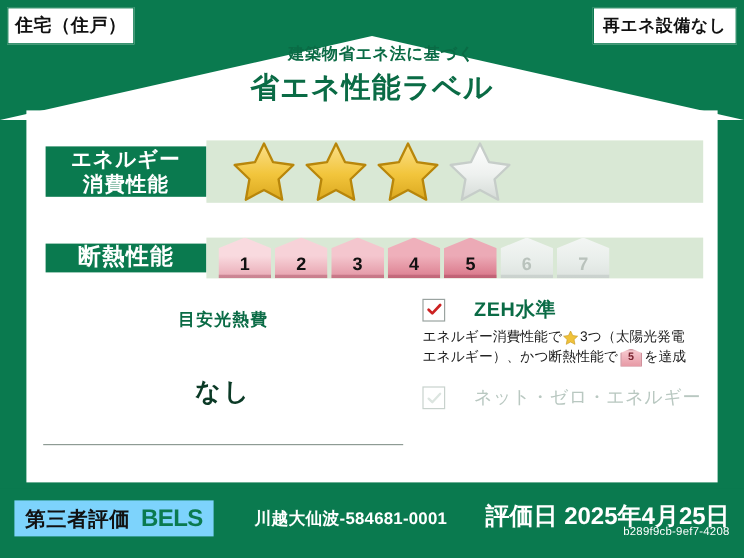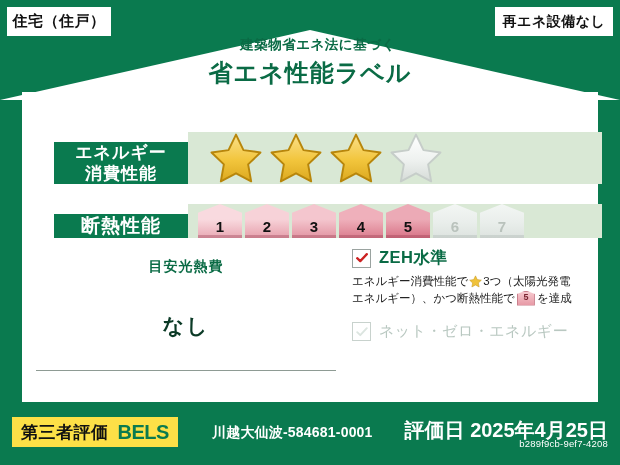--- a/index.html
+++ b/index.html
@@ -32,21 +32,21 @@
   .hdr-sub{font-size:13.5px;font-weight:bold;letter-spacing:.5px;padding-left:16px;}
   .hdr-main{font-size:24px;font-weight:bold;letter-spacing:1px;margin-top:3px;}
 
   
   .body-panel{
     position:absolute;left:22px;top:92px;width:576px;height:310px;
     background:#ffffff;box-sizing:border-box;
   }
 
   
-  .perf-row{position:absolute;left:32px;display:flex;align-items:flex-end;}
+  .perf-row{position:absolute;left:16px;display:flex;align-items:center;}
   .row-energy{top:10px;width:548px;height:82px;}
   .row-insul{top:100px;width:548px;height:46px;}
 
   .perf-label{
     background:#0a7a4f;color:#ffffff;font-weight:bold;
     display:flex;flex-direction:column;align-items:center;justify-content:center;
     text-align:center;line-height:1.25;letter-spacing:1px;flex:0 0 134px;
   }
   .row-energy .perf-label{font-size:17px;}
   .row-insul .perf-label{font-size:19px;}
@@ -78,21 +78,21 @@
   .cost-head .rule{flex:1;height:1px;background:#8e9b94;}
   .cost-title{white-space:nowrap;letter-spacing:1px;}
   .cost-value{
     text-align:center;color:#0b3a26;font-size:21px;font-weight:bold;
     margin-top:28px;letter-spacing:2px;
   }
   .cost-foot{height:1px;background:#8e9b94;margin-top:30px;}
 
   
   .zeh-block{position:absolute;left:330px;top:155px;width:236px;}
-  .zeh-line{display:flex;align-items:center;gap:8px;}
+  .zeh-line{display:flex;align-items:center;gap:24px;}
   .cbox{
     width:17px;height:17px;border:1.5px solid #9aa3a0;background:#fff;
     display:flex;align-items:center;justify-content:center;flex:0 0 auto;
   }
   .cbox.checked svg{display:block;}
   .cbox.faint{border-color:#c8d2cd;}
   .zeh-title{font-size:16.5px;font-weight:bold;color:#0a6b45;letter-spacing:.5px;}
   .zeh-desc{
     font-size:11.5px;color:#1a1a1a;line-height:1.45;margin-top:4px;
     display:flex;flex-wrap:wrap;align-items:center;
@@ -104,21 +104,21 @@
     background:linear-gradient(#f6c8ce,#e79aa6);
     border:1px solid #c97f8c;margin:0 2px;vertical-align:-2px;
     clip-path:polygon(0% 24%, 50% 0%, 100% 24%, 100% 100%, 0% 100%);
   }
   .nze-line{margin-top:16px;}
   .nze-title{font-size:15px;color:#b9c8c1;letter-spacing:.5px;}
 
   
   .footer{position:absolute;left:0;bottom:0;width:620px;height:58px;background:#0a7a4f;}
   .bels-box{
-    position:absolute;left:12px;top:10px;height:30px;background:#fde047;
+    position:absolute;left:12px;top:10px;height:30px;background:#7dd3fc;
     display:flex;align-items:center;gap:9px;padding:0 9px;box-sizing:border-box;
   }
   .bels-jp{font-size:17px;font-weight:bold;color:#111;letter-spacing:.5px;}
   .bels-en{font-size:20px;font-weight:bold;color:#0a7a4f;letter-spacing:-.5px;}
   .cert-id{
     position:absolute;left:212px;top:17px;color:#ffffff;font-size:14px;font-weight:bold;
     letter-spacing:.2px;
   }
   .eval-date{
     position:absolute;right:12px;top:10px;color:#ffffff;font-size:20px;font-weight:bold;

